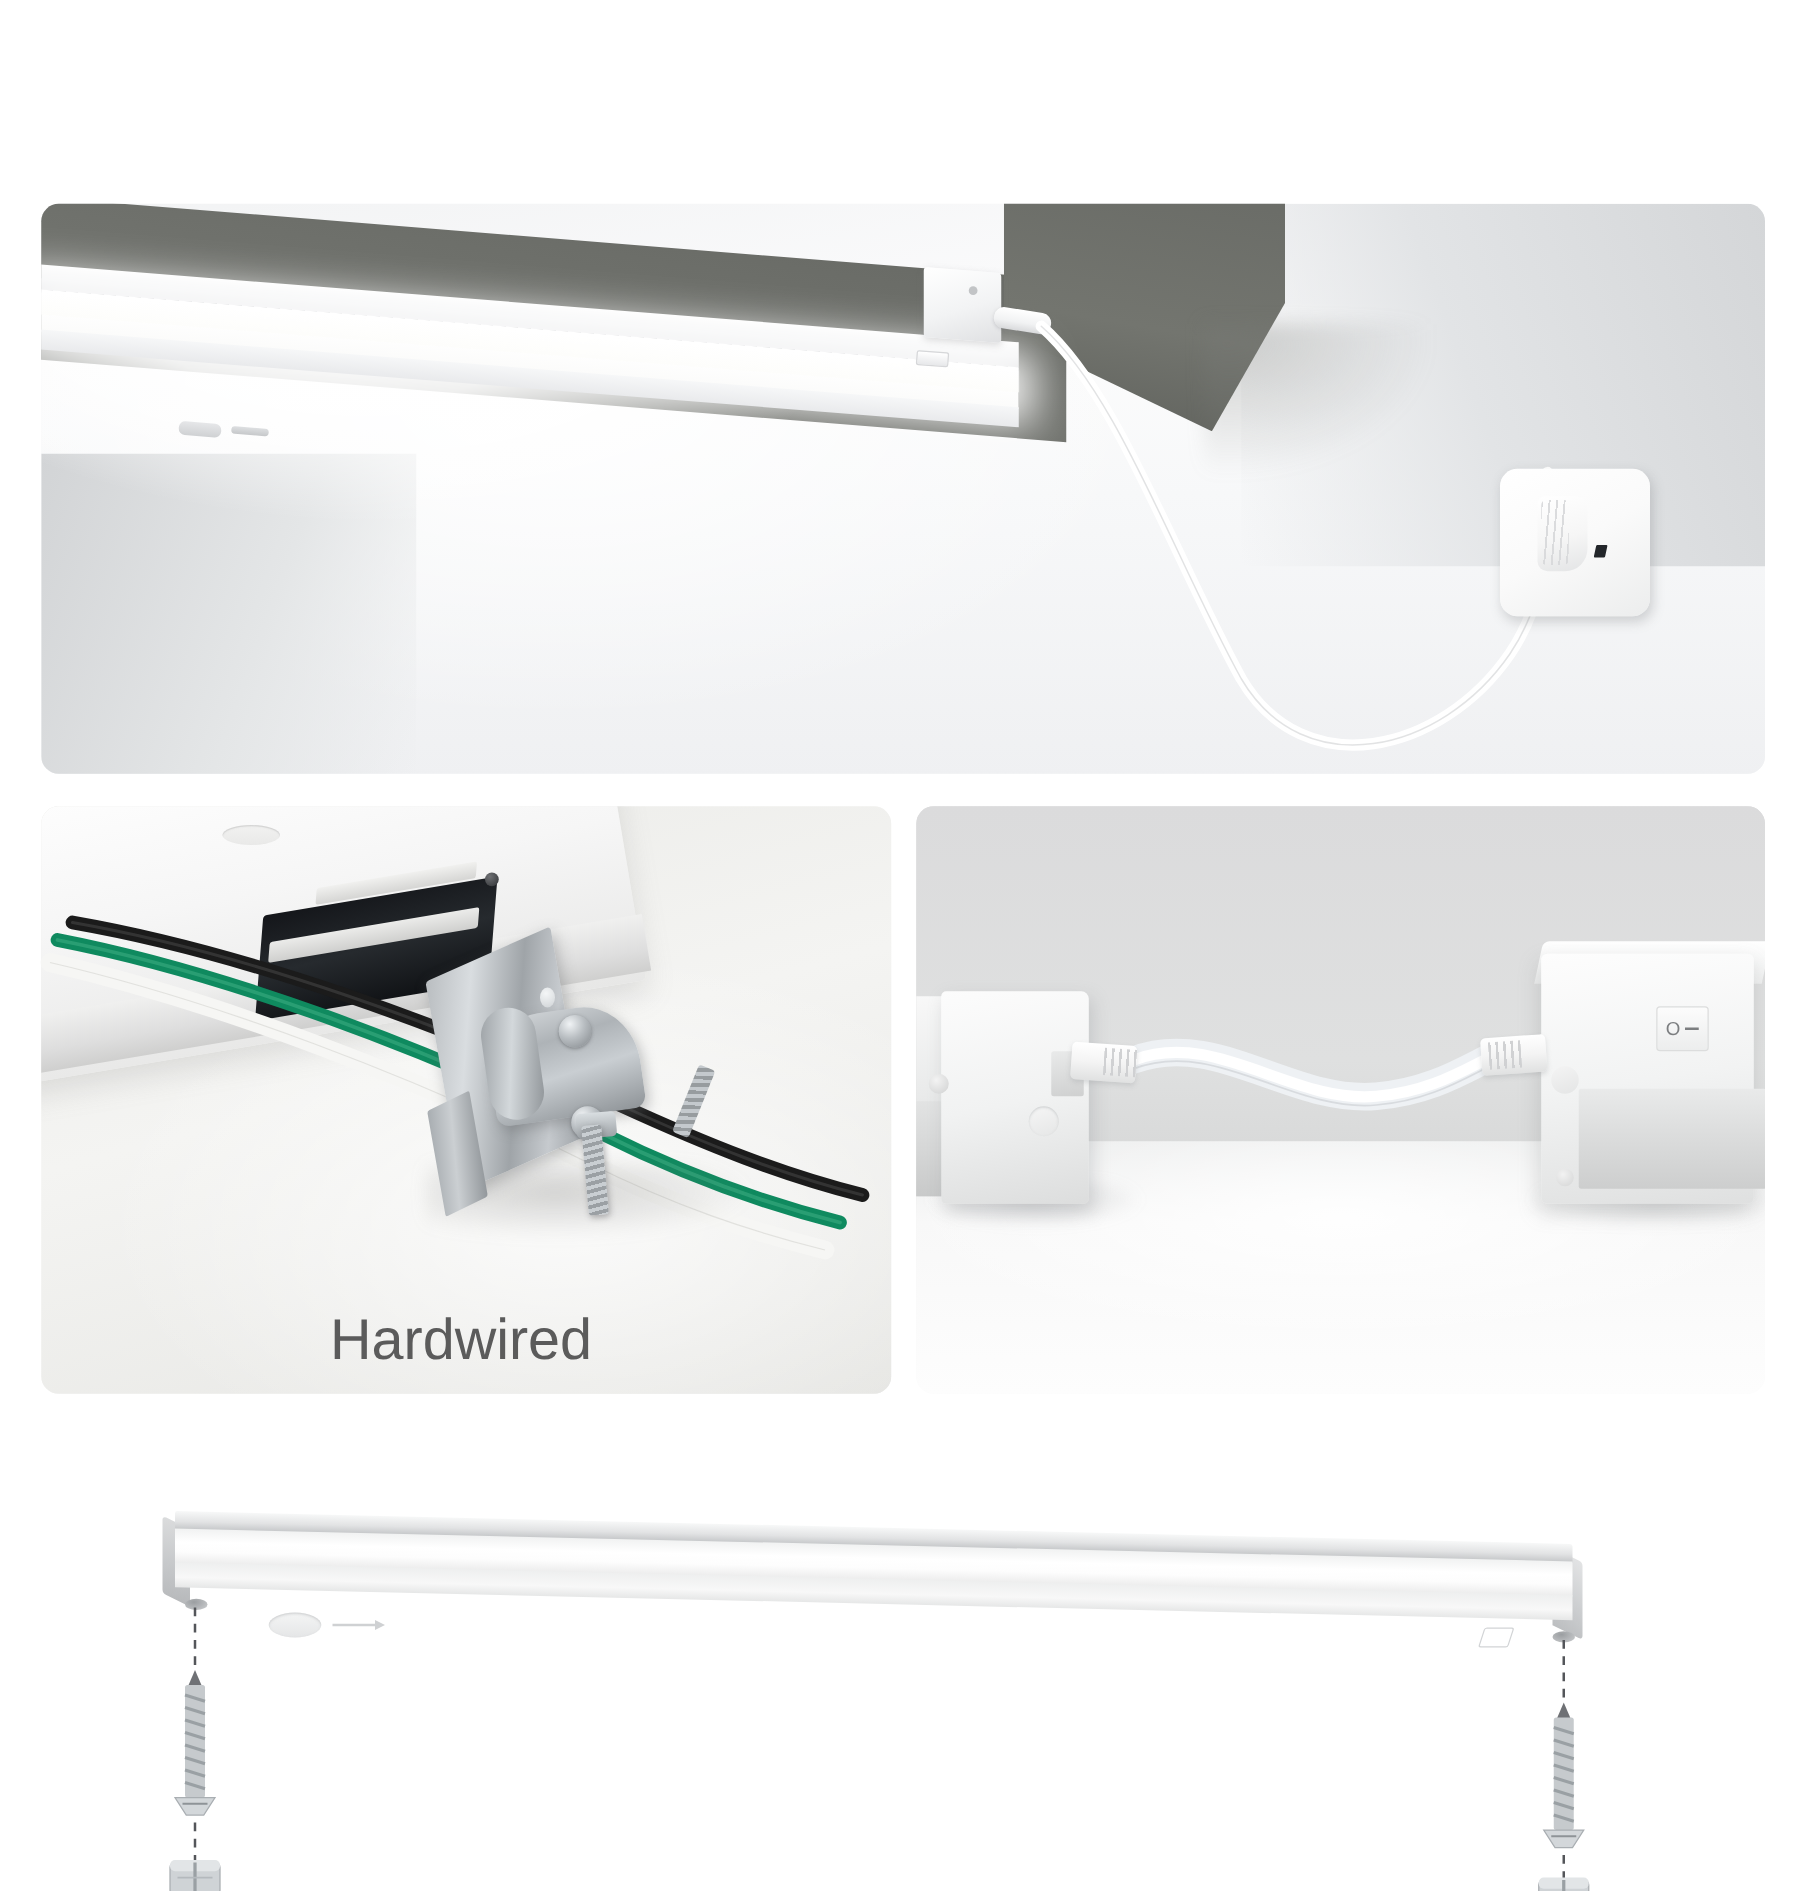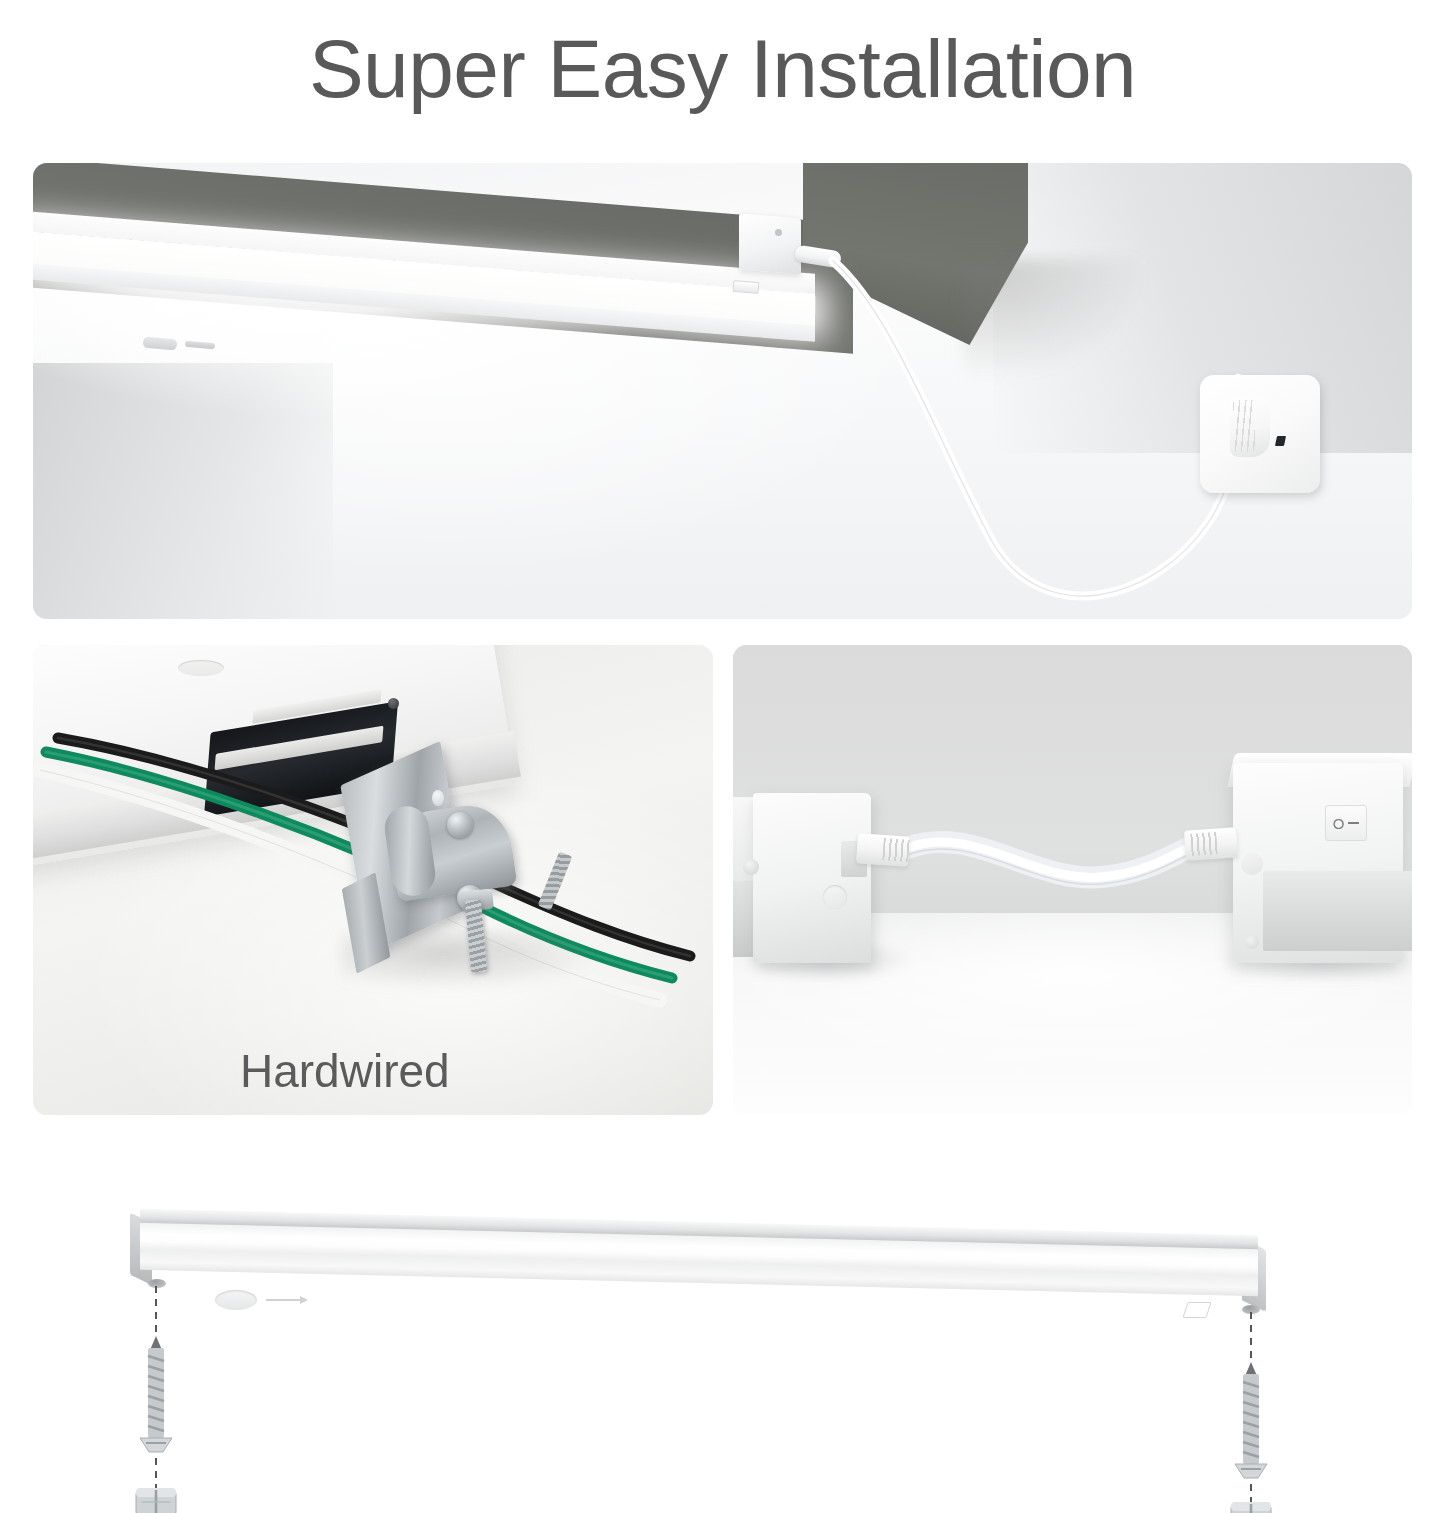--- a/index.html
+++ b/index.html
@@ -599,21 +599,20 @@
     border-radius: 2px;
     transform: skewX(-18deg);
   }
   .screw-svg { position: absolute; left: 0; top: 0; width: 1445px; height: 373px; }
 </style>
 </head>
 <body>
 
 <div id="page">
 
-  <div class="page-title">Super Easy Installation</div>
 
   <div class="panel" id="panel-plugin">
     <div class="wall"></div>
     <div class="wall-left-dark"></div>
     <div class="wall-right-dark"></div>
 
     <div class="cab-bottom"></div>
     <div class="cab-side"></div>
     <div class="cab-side-shadow"></div>
 
@@ -674,21 +673,21 @@
   <div class="clamp-plate-lip"></div>
   <div class="clamp-body"></div>
   <div class="clamp-band"></div>
   <div class="clamp-hole"></div>
   <div class="clamp-screw s1"></div>
   <div class="clamp-screw s2"></div>
   <div class="clamp-bolt-head"></div>
   <div class="clamp-bolt"></div>
   <div class="clamp-bolt2"></div>
 
-  <div class="panel-caption" style="left: 240px; top: 1044px;">Hardwired</div>
+  <div class="panel-caption" style="left: 264px; top: 1044px;">Hardwired</div>
 
   <div class="panel" id="panel-junctor">
     <div class="jx-backdrop"></div>
     <div class="jx-table"></div>
 
     <div class="jx-shadow-l"></div>
     <div class="jx-shadow-r"></div>
 
     <div class="jx-left-bar"></div>
     <div class="jx-left-lens"></div>

